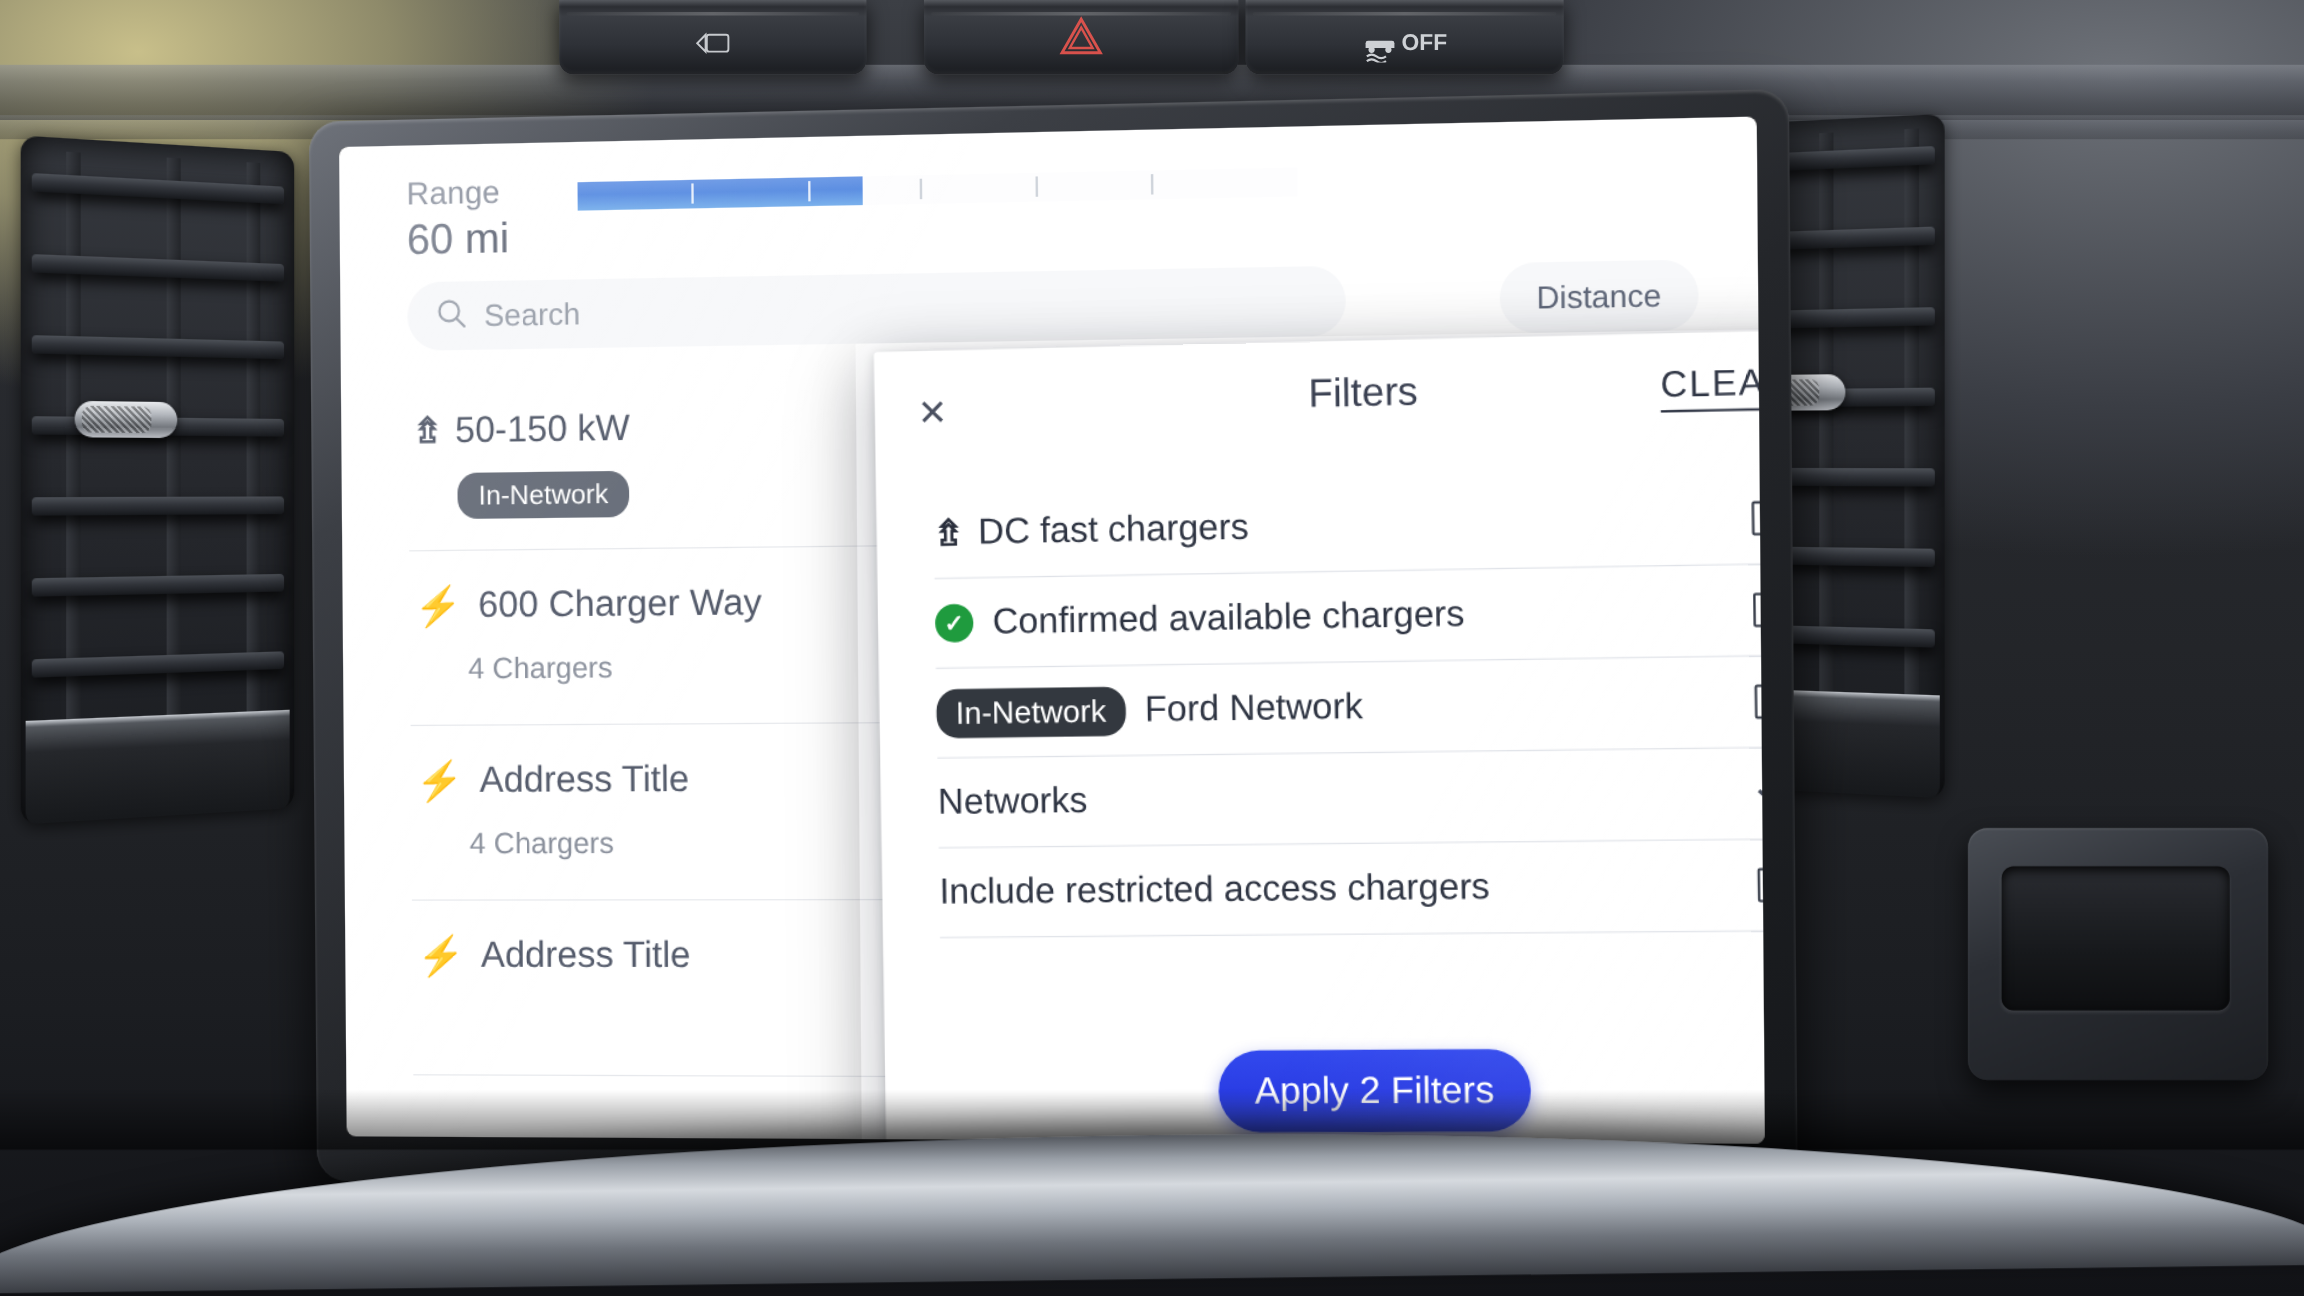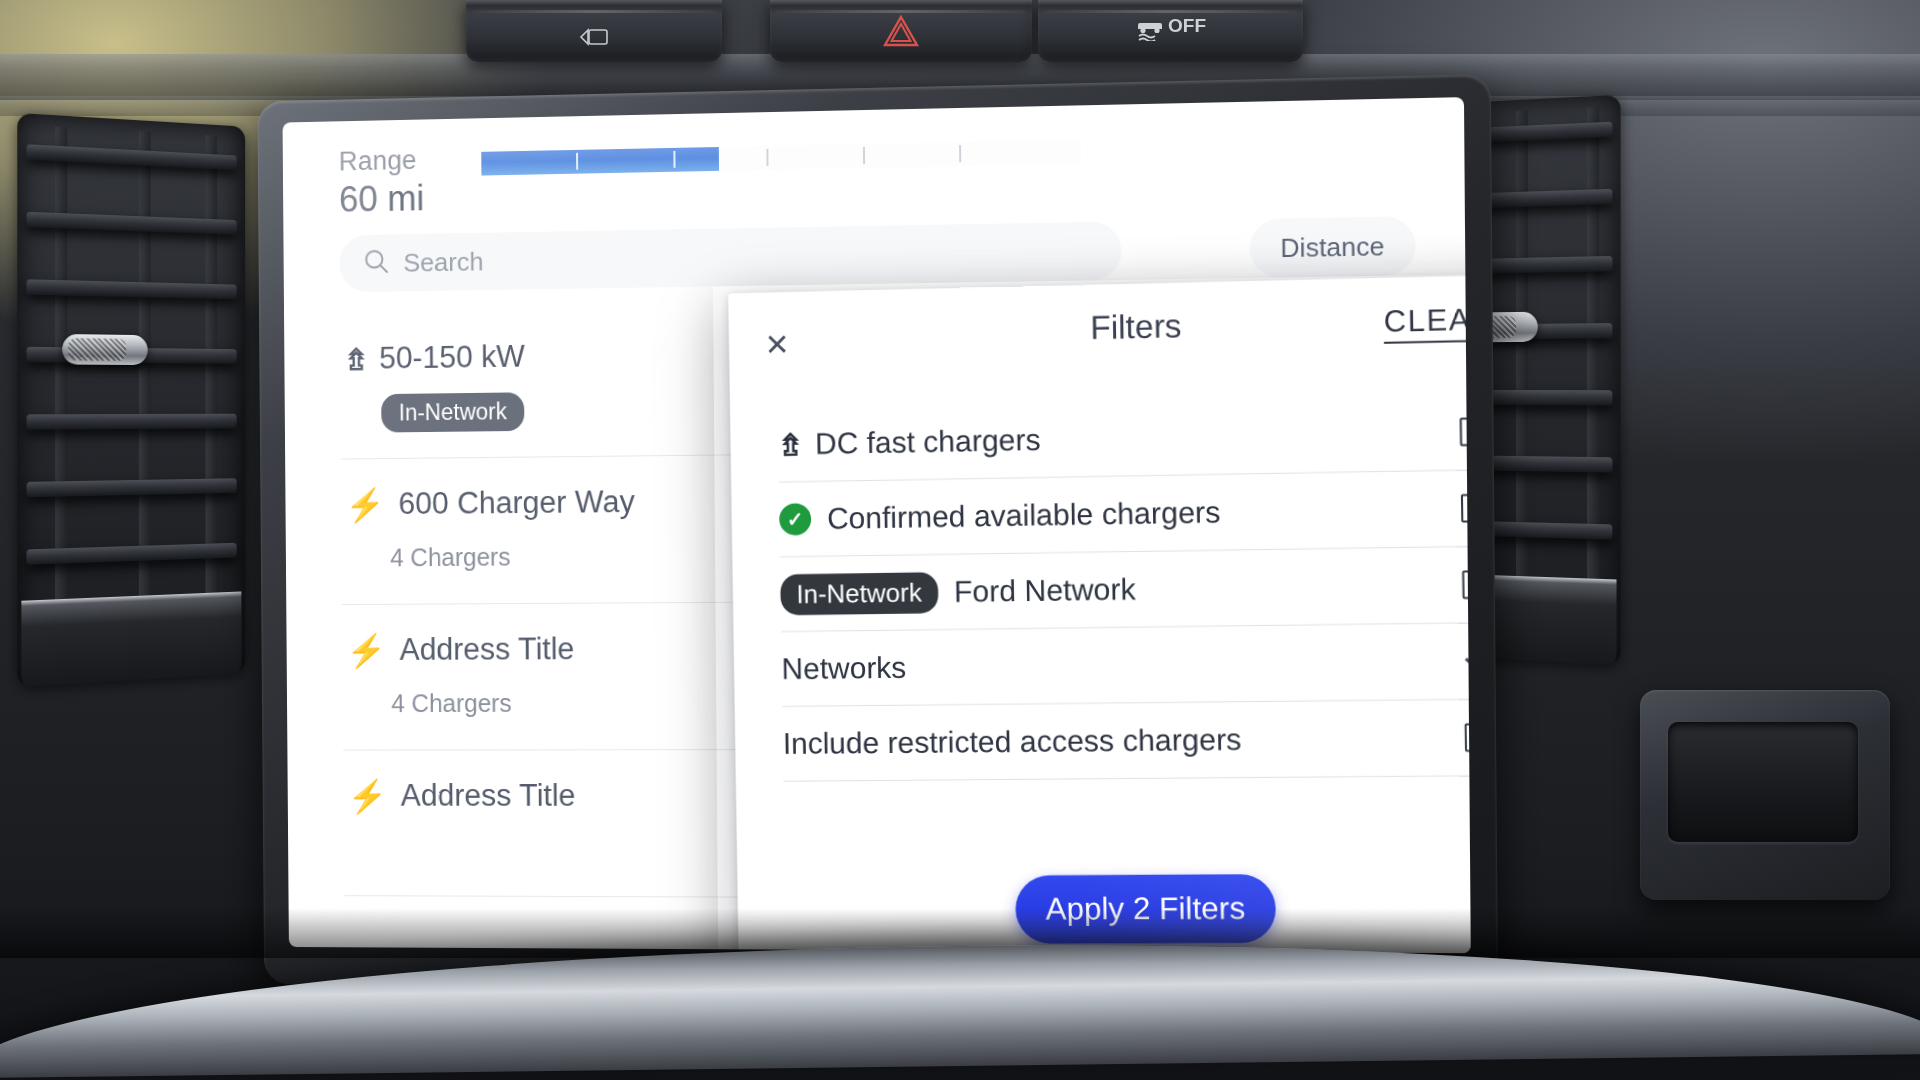--- a/index.html
+++ b/index.html
@@ -49,21 +49,21 @@
     display: flex; align-items: flex-end; justify-content: center;
     padding-bottom: 10px;
   }
   .hard-btn::before {
     content: ""; position: absolute; left: 6px; right: 6px; top: 10px; height: 3px;
     background: linear-gradient(90deg, rgba(255,255,255,.02), rgba(255,255,255,.22), rgba(255,255,255,.02));
     border-radius: 2px;
   }
   #btn-rear-defrost { left: 466px; width: 256px; }
   #btn-hazard      { left: 770px; width: 262px; }
-  #btn-traction    { left: 1038px; width: 265px; align-items: center; }
+  #btn-traction    { left: 1038px; width: 265px; }
   .hard-icon { opacity: .95; }
 
   
   .vent {
     position: absolute;
     background: linear-gradient(180deg, #35383e 0%, #26282d 50%, #1a1c20 100%);
     border-radius: 14px;
     box-shadow: inset 0 0 28px rgba(0,0,0,.85), 0 3px 14px rgba(0,0,0,.6);
     overflow: hidden;
   }

